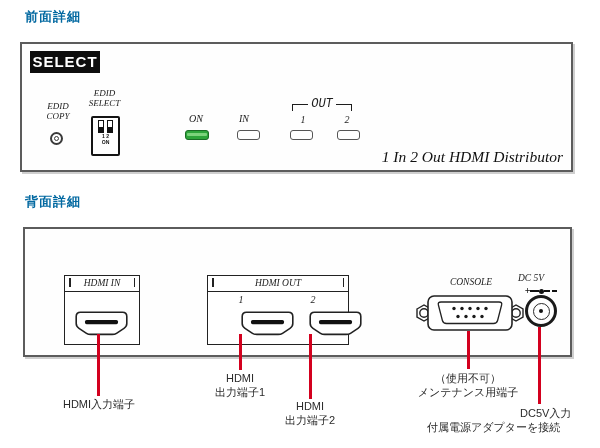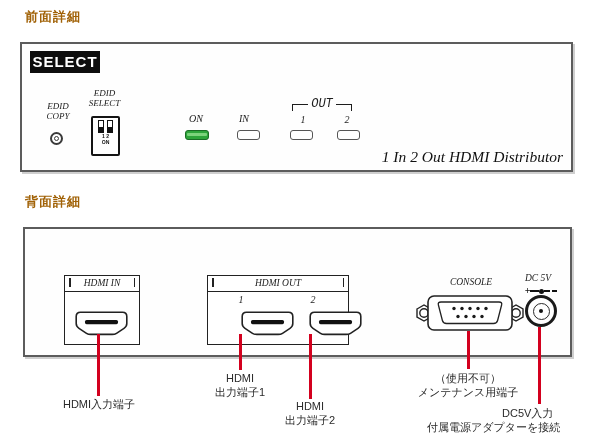--- a/index.html
+++ b/index.html
@@ -1,19 +1,19 @@
 <!DOCTYPE html>
 <html><head>
 <meta charset="utf-8">
 <style>
   html,body{margin:0;padding:0;background:#fff;}
   #stage{position:relative;width:600px;height:448px;background:#ffffff;
          font-family:"Liberation Sans",sans-serif;color:#222;overflow:hidden;}
   .abs{position:absolute;}
-  .section-title{font-size:13px;font-weight:bold;color:#a16207;letter-spacing:1px;}
+  .section-title{font-size:13px;font-weight:bold;color:#0369a1;letter-spacing:1px;}
   .panel{position:absolute;background:#fefefe;border:2px solid #5c5c5c;box-shadow:2px 2px 0 #cfcfcf;box-sizing:border-box;}
   
   .logo{left:8px;top:7px;width:70px;height:22px;background:#0d0d0d;color:#fff;
         font-weight:bold;font-size:15px;letter-spacing:1px;text-align:center;line-height:22px;}
   .engrave{font-family:"Liberation Serif",serif;font-style:italic;color:#1d1d1d;}
   .lbl2{text-align:center;font-size:9px;line-height:10px;}
   .copy-btn{left:28px;top:88px;width:9px;height:9px;border:2px solid #3a3a3a;border-radius:50%;
             display:flex;align-items:center;justify-content:center;}
   .copy-btn span{width:3px;height:3px;border:1px solid #3a3a3a;border-radius:50%;}
   .dip{left:69px;top:72px;width:25px;height:34px;border:2px solid #141414;border-radius:2px;
@@ -152,21 +152,21 @@
           <circle cx="56" cy="14.5" r="1.7"></circle>
           <circle cx="64" cy="14.5" r="1.7"></circle>
           <circle cx="72" cy="14.5" r="1.7"></circle>
         <circle cx="44" cy="22.5" r="1.7"></circle>
           <circle cx="52" cy="22.5" r="1.7"></circle>
           <circle cx="60" cy="22.5" r="1.7"></circle>
           <circle cx="68" cy="22.5" r="1.7"></circle>
       </g>
     </svg>
 
-    <div class="abs engrave" style="left:493px;top:44px;width:40px;text-align:center;font-size:9.5px;">DC 5V</div>
+    <div class="abs engrave" style="left:493px;top:44px;width:40px;text-align:left;font-size:9.5px;">DC 5V</div>
     <div class="abs polarity">
       <span class="plus">+</span>
       <div class="pline" style="width:9px;"></div>
       <div class="pdot"></div>
       <div class="pline" style="width:6px;"></div>
       <div class="pgap"></div>
       <div class="pline" style="width:5px;"></div>
     </div>
     <div class="abs dc-jack">
       <div class="ring">
@@ -187,15 +187,15 @@
     <div>出力端子1</div>
   </div>
   <div class="ann center" style="left:250px;top:399px;width:120px;">
     <div>HDMI</div>
     <div>出力端子2</div>
   </div>
   <div class="ann center" style="left:408px;top:371px;width:120px;">
     <div>（使用不可）</div>
     <div>メンテナンス用端子</div>
   </div>
-  <div class="ann" style="left:502px;top:406px;">DC5V入力</div>
+  <div class="ann" style="left:520px;top:406px;">DC5V入力</div>
   <div class="ann" style="left:427px;top:420px;">付属電源アダプターを接続</div>
 </div>
 
 </body></html>

